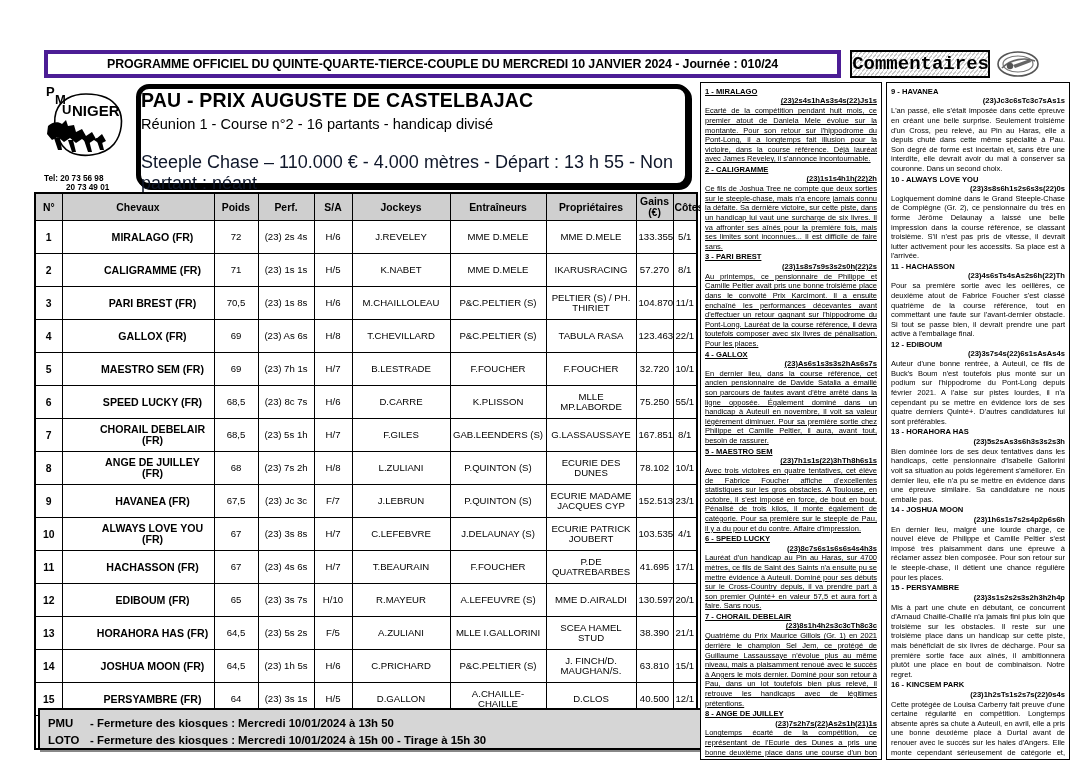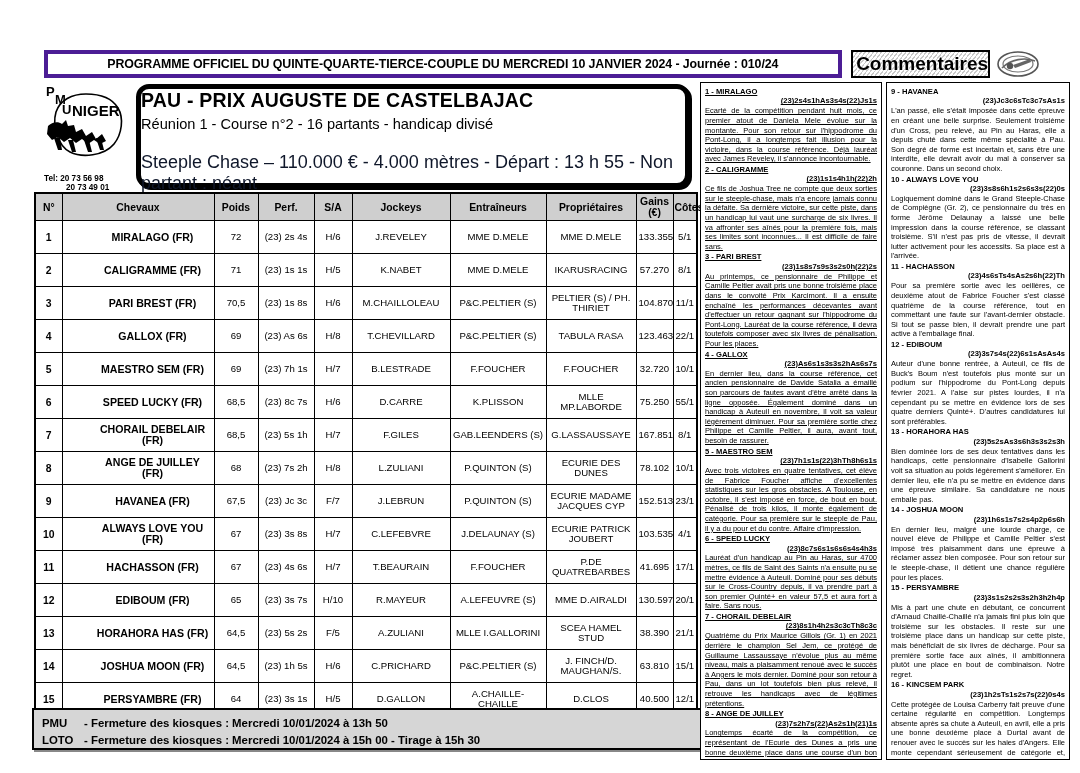--- a/index.html
+++ b/index.html
@@ -41,24 +41,25 @@
     width: 140px;
     border: 2px solid #000;
     background:
       repeating-linear-gradient(
         -52deg,
         #ffffff 0px, #ffffff 2px,
         #c9c9c9 2px, #c9c9c9 3.2px
       );
     display: flex;
     align-items: center;
-    justify-content: flex-end;
+    justify-content: flex-start;
     font-size: 19px;
     font-weight: bold;
     color: #000;
+    font-family: Liberation Mono, monospace;
   }
   .comm-band span { text-shadow: 0 0 1px #fff, 0 0 2px #fff; }
   .brand-oval {
     margin-left: 6px;
     width: 44px;
     display: flex;
     align-items: center;
     justify-content: center;
   }
   .brand-oval svg { display: block; }
@@ -486,21 +487,21 @@
               <td>K.GEFFROY</td>
               <td>L.CARBERRY (S)</td>
               <td>L.L.CARBERRY (S)</td>
               <td>46.765</td>
               <td>16/1</td>
             </tr>
           </tbody>
       </table>
     </div>
 
-    <div class="footer-box" style="left:2px;top:626px;width:746px;">
+    <div class="footer-box" style="left:8px;top:626px;width:746px;">
       <div class="footer-line">
         <span class="lbl">PMU</span><span>-  Fermeture des kiosques : Mercredi 10/01/2024 à 13h 50</span>
       </div>
       <div class="footer-line">
         <span class="lbl">LOTO</span><span>-  Fermeture des kiosques  : Mercredi 10/01/2024 à 15h 00 - Tirage  à 15h 30</span>
       </div>
     </div>
 
   </div>
 

